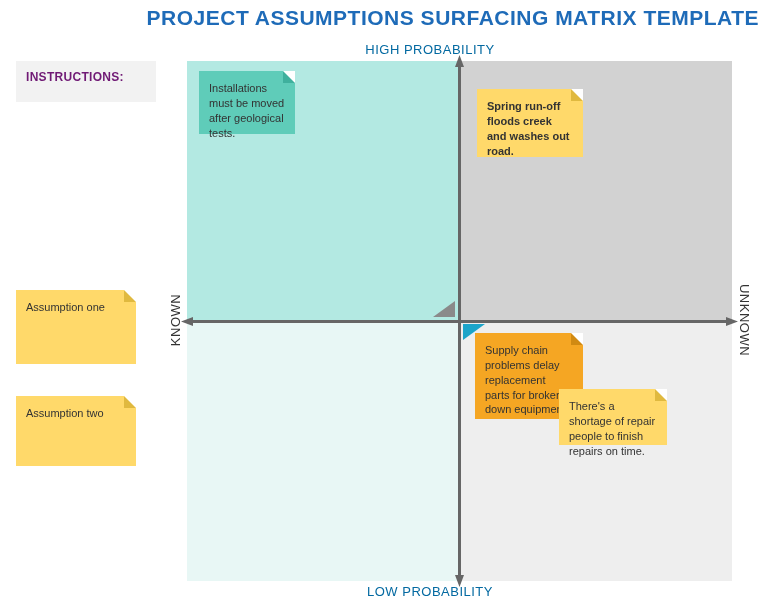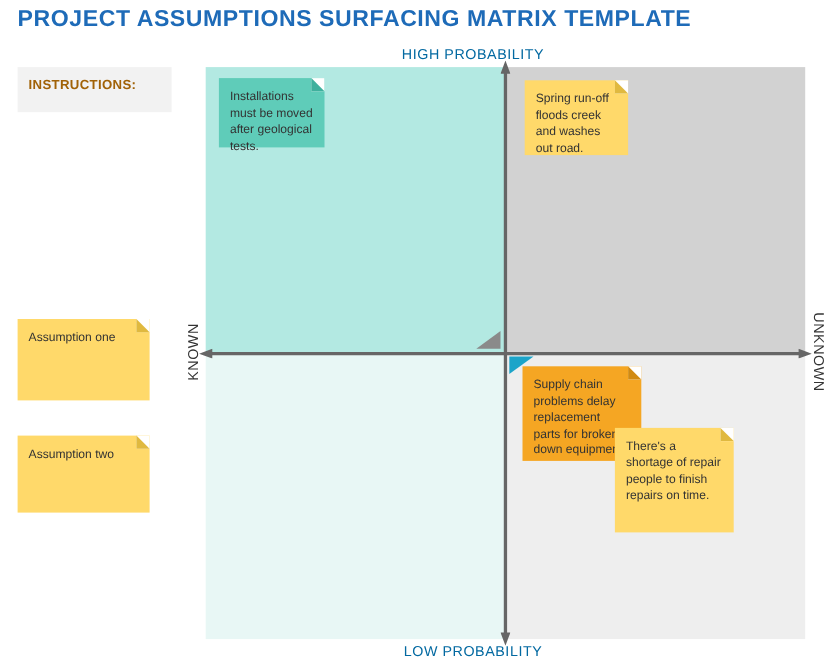--- a/index.html
+++ b/index.html
@@ -9,20 +9,21 @@
     height: 603px;
     background: #ffffff;
     position: relative;
   }
   .title {
     color: #1e6bb8;
     font-weight: bold;
     font-size: 21px;
     letter-spacing: 0.5px;
     padding: 6px 0 0 16px;
+    text-align: right;
   }
   .axis-label-top, .axis-label-bottom {
     position: absolute;
     left: 430px;
     font-size: 13px;
     letter-spacing: 0.5px;
     color: #0369a1;
     font-family: "Century Gothic", "Segoe UI", Arial, sans-serif;
   }
   .axis-label-top { top: 42px; transform: translateX(-50%); }
@@ -107,30 +108,30 @@
     background: #f2f2f2;
     padding: 8px 10px 14px 10px;
     font-size: 11px;
     line-height: 1.4;
     color: #444;
     font-family: "Century Gothic", "Segoe UI", Arial, sans-serif;
   }
   .instructions-h {
     font-size: 12px;
     font-weight: bold;
-    color: #a16207;
+    color: #701a75;
     margin-bottom: 2px;
     letter-spacing: 0.3px;
   }
 
   
   .n-installations { left: 12px; top: 10px; width: 96px; height: 63px; }
-  .n-spring { left: 290px; top: 12px; width: 94px; height: 68px; }
+  .n-spring { left: 290px; top: 28px; width: 106px; height: 68px; font-weight: bold; }
   .n-supply { left: 288px; top: 272px; width: 108px; height: 86px; }
-  .n-shortage { left: 372px; top: 328px; width: 108px; height: 95px; }
+  .n-shortage { left: 372px; top: 328px; width: 108px; height: 56px; }
 
   .palette-1 { left: 16px; top: 290px; width: 120px; height: 74px; }
   .palette-2 { left: 16px; top: 396px; width: 120px; height: 70px; }
 </style>
 </head>
 <body>
 
 <div class="title">PROJECT ASSUMPTIONS SURFACING MATRIX TEMPLATE</div>
 
 <div class="instructions">

